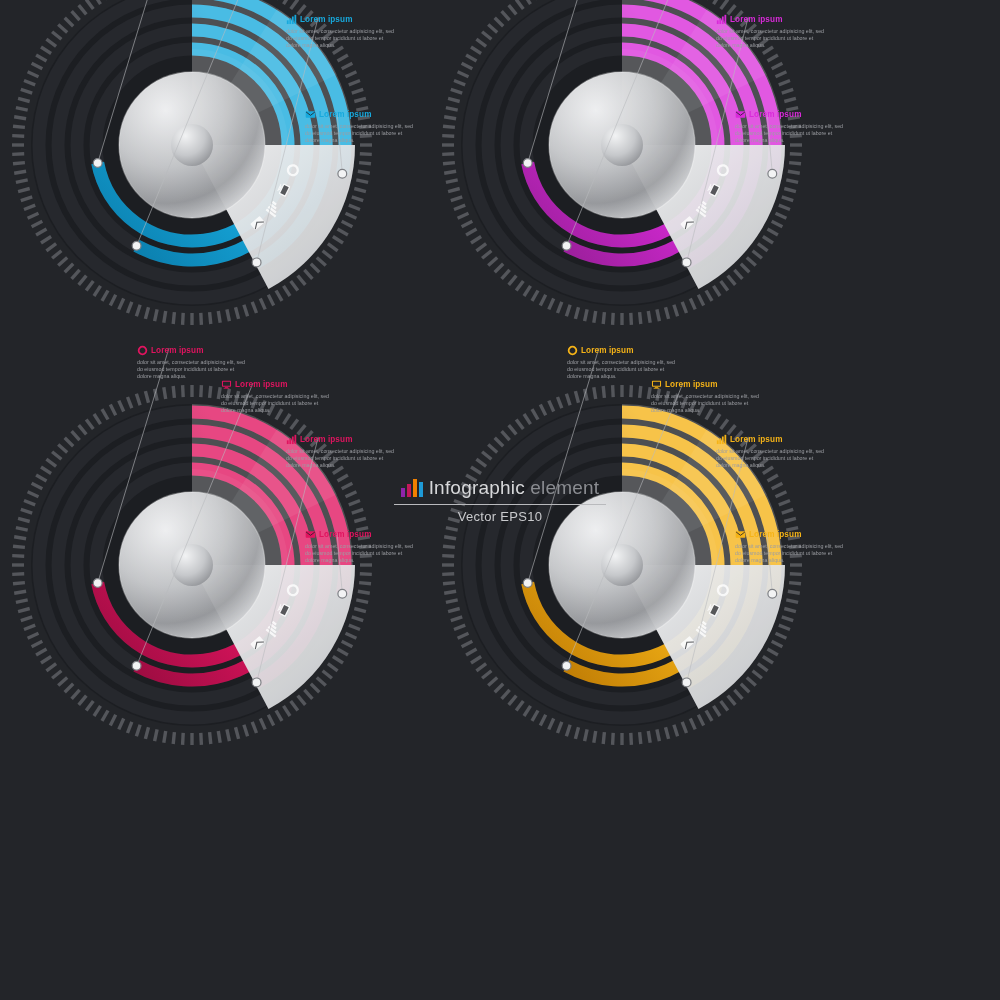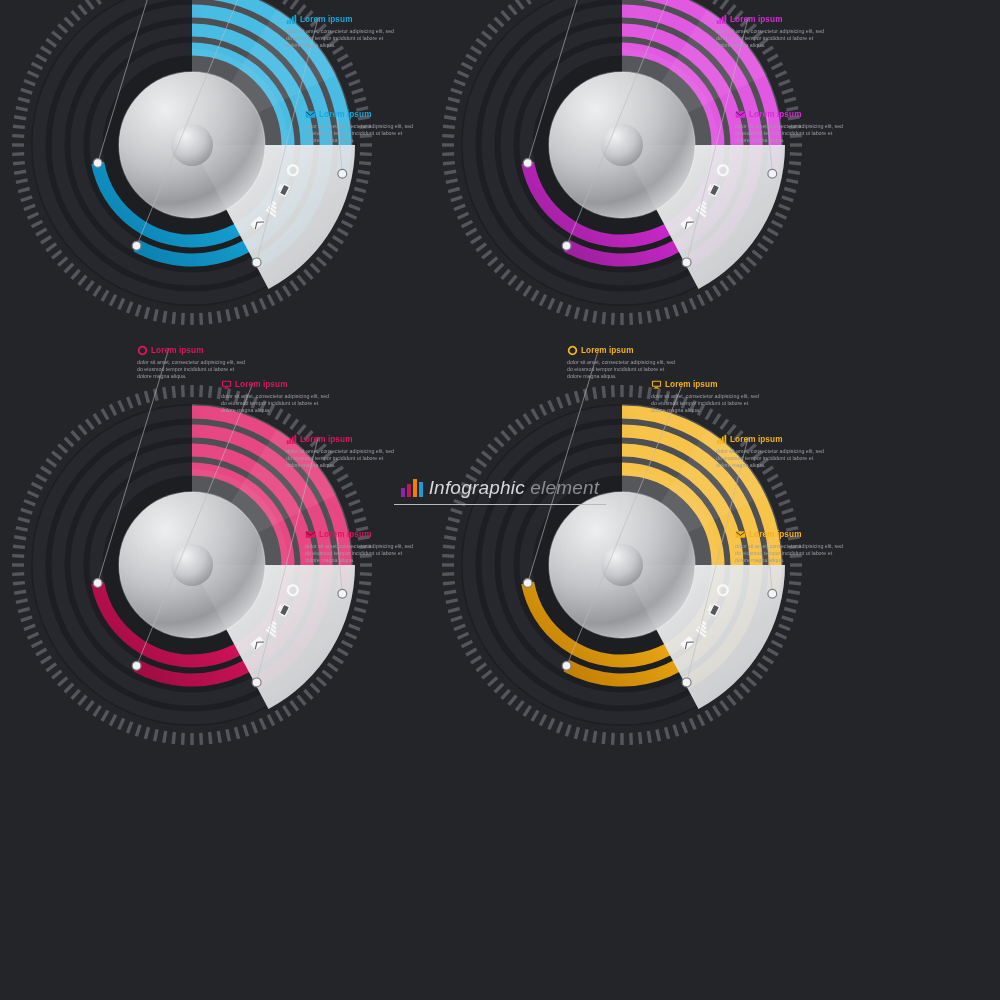--- a/index.html
+++ b/index.html
@@ -31,21 +31,20 @@
   .ico { width: 11px; height: 11px; flex: 0 0 11px; display:block; }
 
   
   #brand {
     position: absolute; left: 0; right: 0; top: 478px;
     text-align: center;
   }
   .brand-row {
     display: inline-flex; align-items: flex-end; gap: 6px;
     justify-content: center;
-    font-style: italic;
   }
   .brand-bars { display: flex; align-items: flex-end; gap: 2px; height: 19px; }
   .brand-bars i { display: block; width: 4px; border-radius: 0; }
   .brand-text { font-size: 19px; line-height: 19px; letter-spacing: .2px; }
   .brand-text .b1 { color: #d7d8da; }
   .brand-text .b2 { color: #8a8c91; }
   .brand-rule {
     width: 212px; height: 1px; background: #b9babd;
     margin: 3px auto 4px auto;
   }
@@ -1046,14 +1045,14 @@
     <div id="brand"><div class="brand-row">
     <span class="brand-bars">
       <i style="background:#8e24aa;height:9px"></i>
           <i style="background:#c2185b;height:13px"></i>
           <i style="background:#f08000;height:18px"></i>
           <i style="background:#1e9ad6;height:15px"></i>
     </span>
     <span class="brand-text"><span class="b1">Infographic</span><span class="b2"> element</span></span>
   </div>
   <div class="brand-rule"></div>
-  </div>
+  <div class="brand-sub">Vector EPS10</div></div>
   </div>
 
 </body></html>

